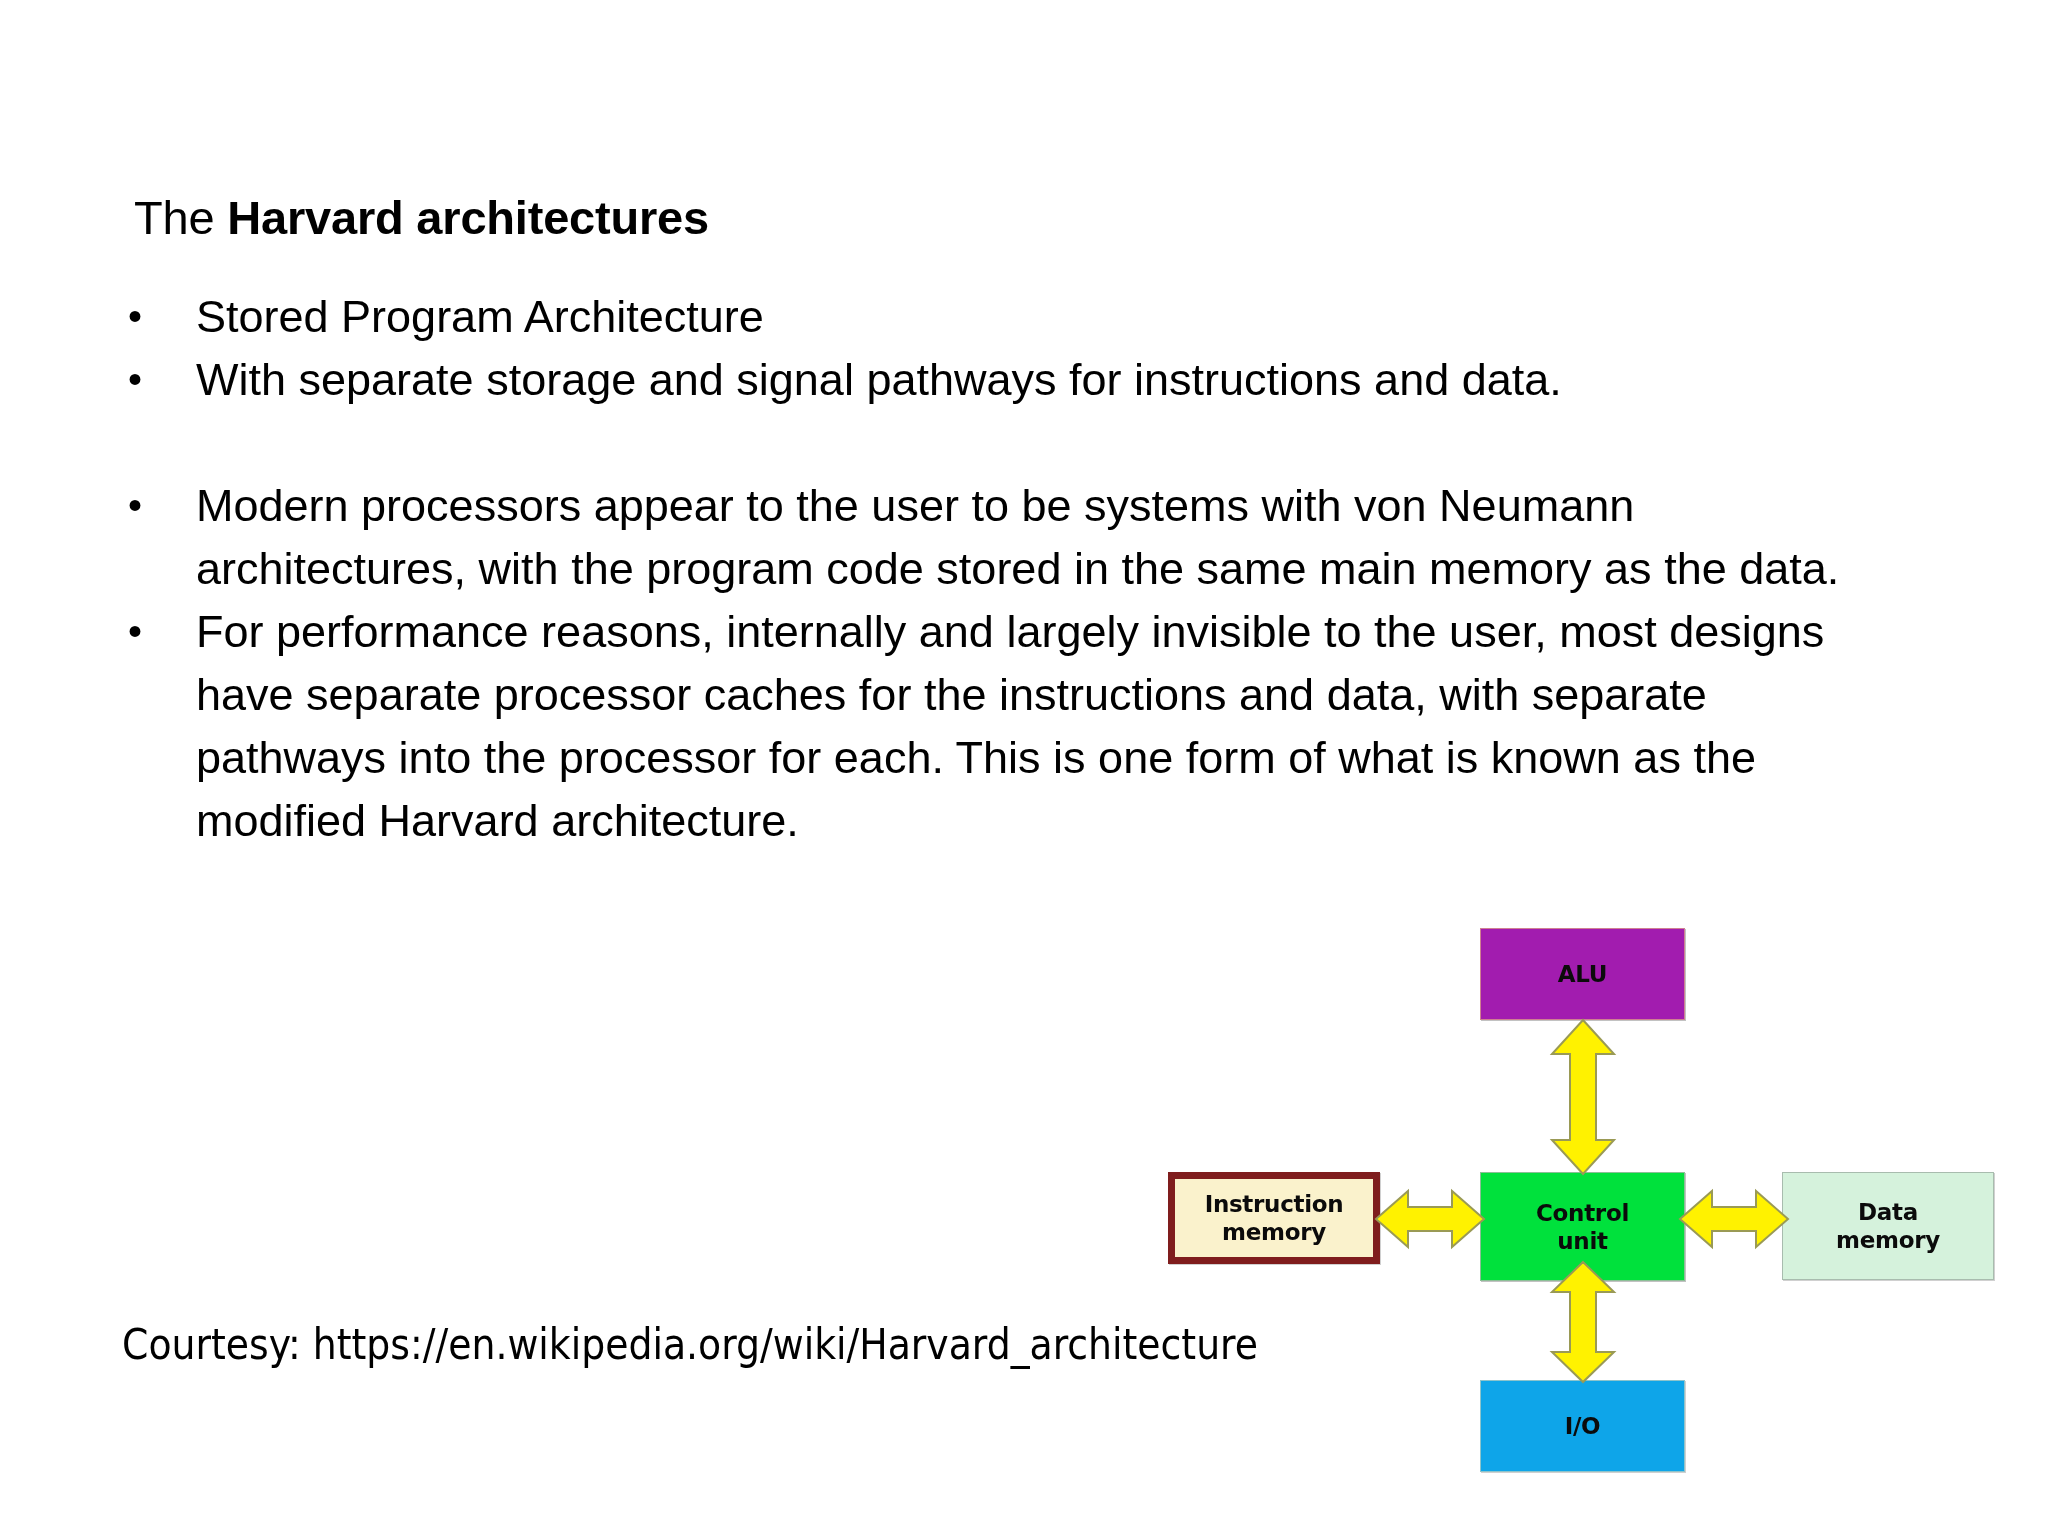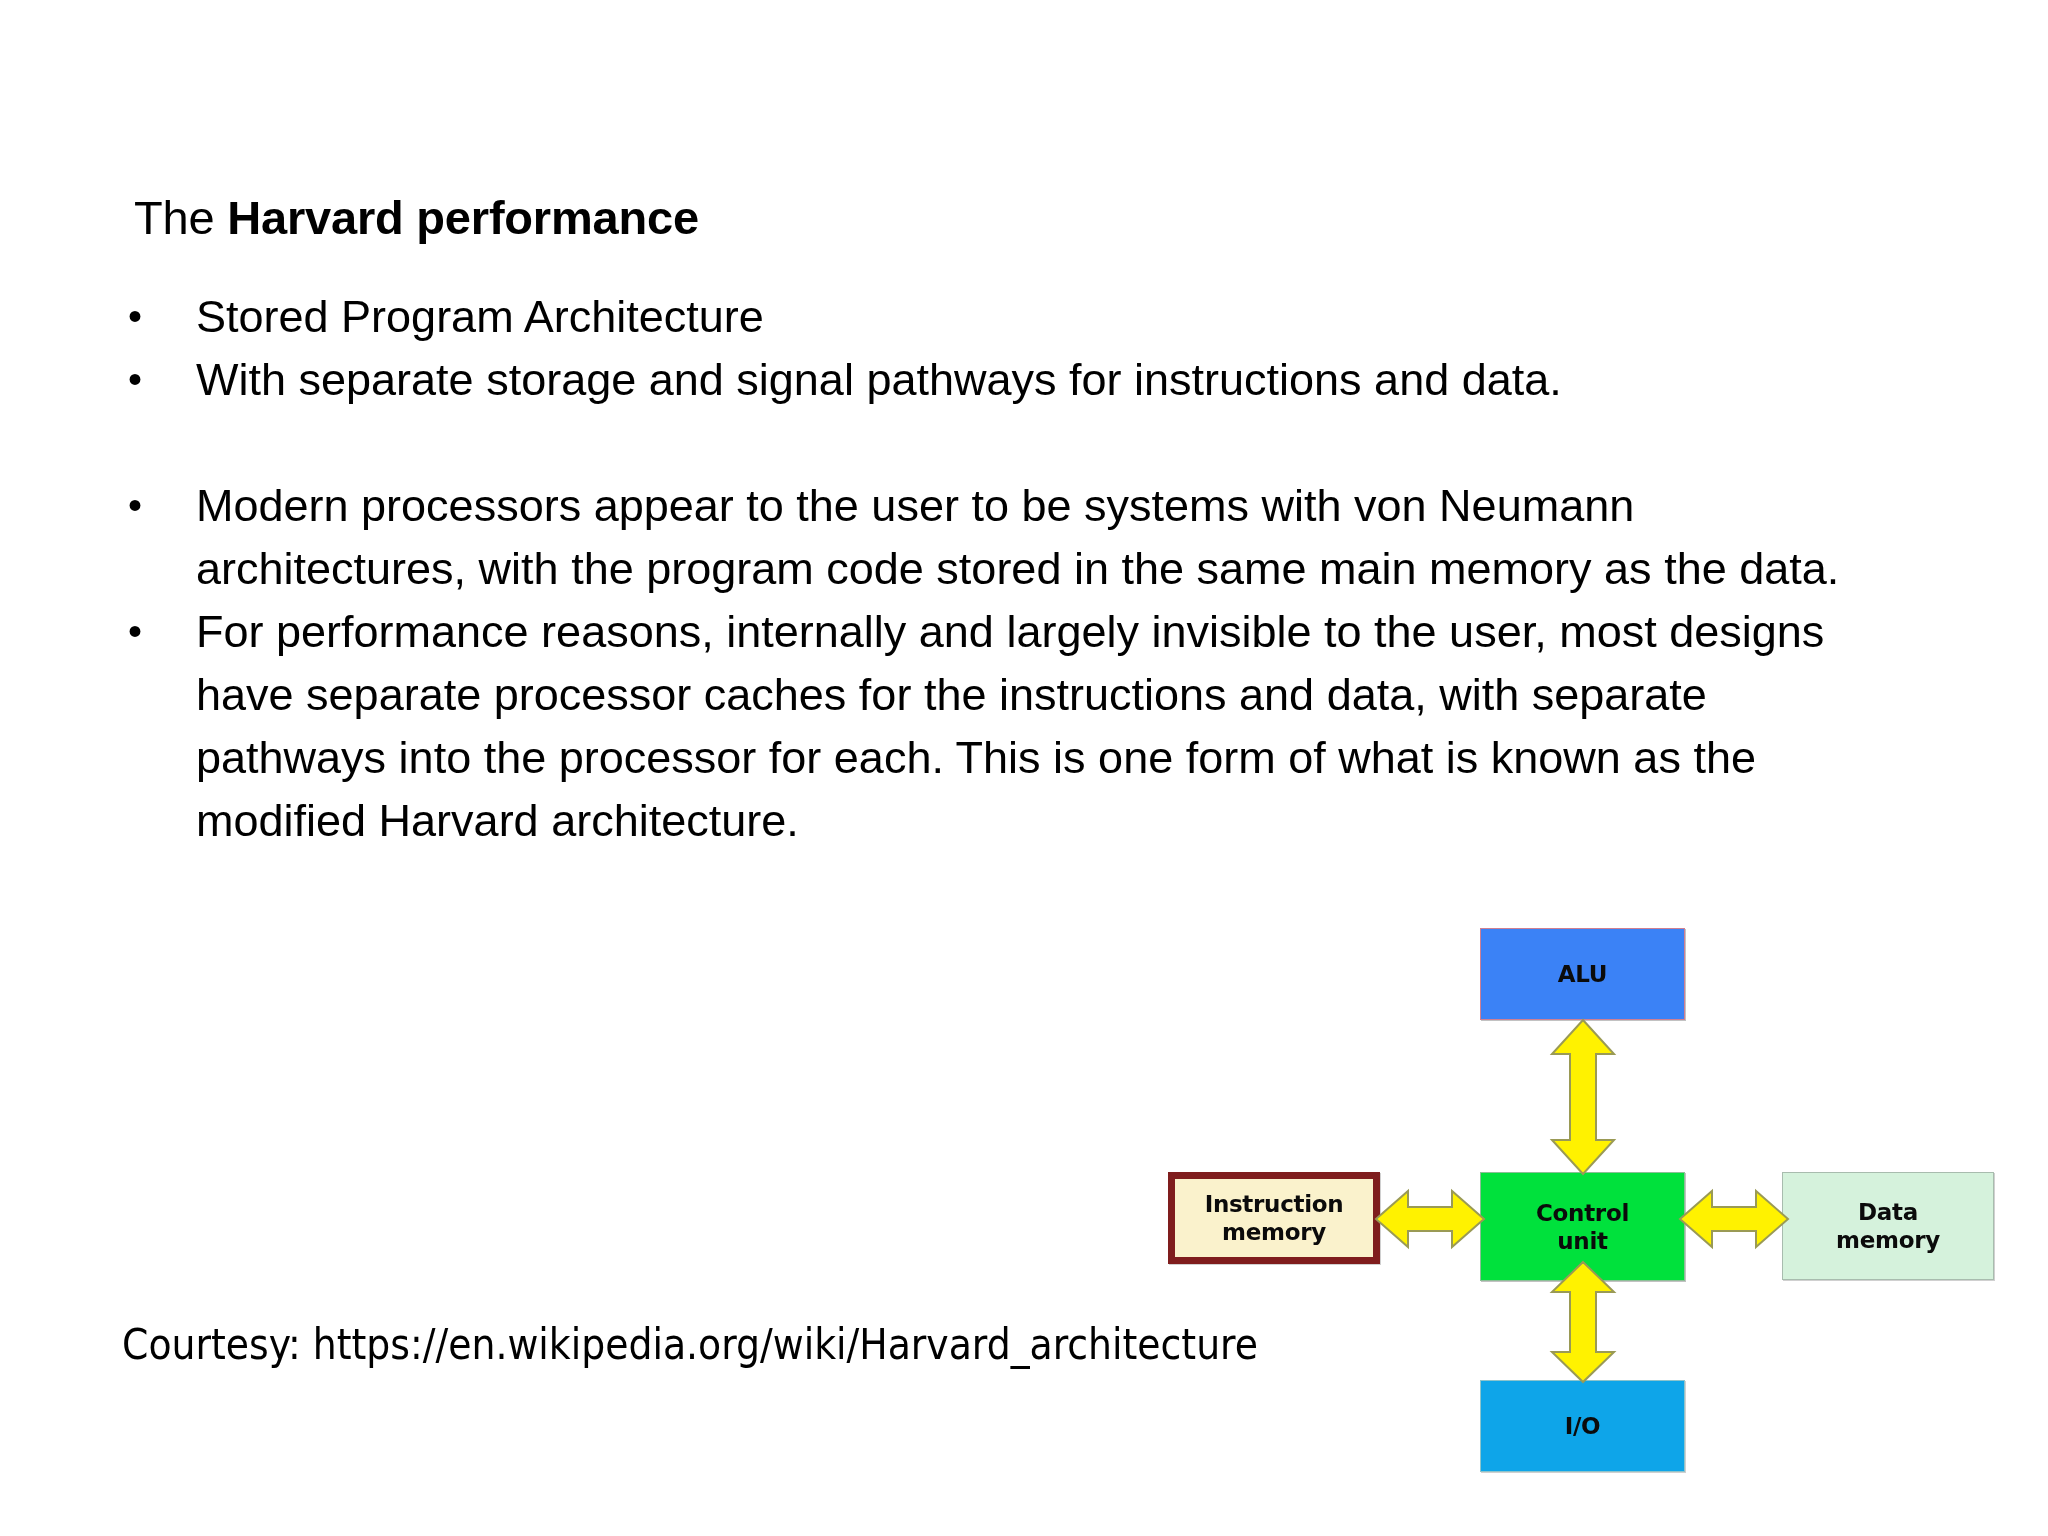--- a/index.html
+++ b/index.html
@@ -92,21 +92,21 @@
     text-align: center;
     font-family: "DejaVu Sans", sans-serif;
     font-weight: 700;
     font-size: 23px;
     line-height: 28px;
     color: #0b0b0b;
     letter-spacing: -0.3px;
   }
   #node-alu {
     left: 320px; top: 18px; width: 205px; height: 92px;
-    background: #3b82f6;
+    background: #a21caf;
     border: 1px solid #cf7f92;
     box-shadow: 1px 1px 0 rgba(120,120,120,0.45);
   }
   #node-control {
     left: 320px; top: 262px; width: 205px; height: 109px;
     background: #00E13C;
     border: 1px solid #8bbf96;
     box-shadow: 1px 1px 0 rgba(120,120,120,0.45);
   }
   #node-instr {
@@ -132,21 +132,21 @@
   #arrow-control-io   { left: 378px; top: 350px; width: 90px;  height: 124px; }
   #arrow-instr-control{ left: 214px; top: 278px; width: 112px; height: 62px;  }
   #arrow-control-data { left: 518px; top: 278px; width: 112px; height: 62px;  }
 </style>
 </head>
 <body>
 
 <div id="slide">
 
   <h1 id="slide-title">
-    <span class="t-light">The </span><span class="t-bold">Harvard performance</span>
+    <span class="t-light">The </span><span class="t-bold">Harvard architectures</span>
   </h1>
 
   <div id="bullet-body">
 
     <div class="bullet-row">
       <span class="bullet-mark">•</span>
       <span class="bullet-text">Stored Program Architecture</span>
     </div>
 
     <div class="bullet-row">

